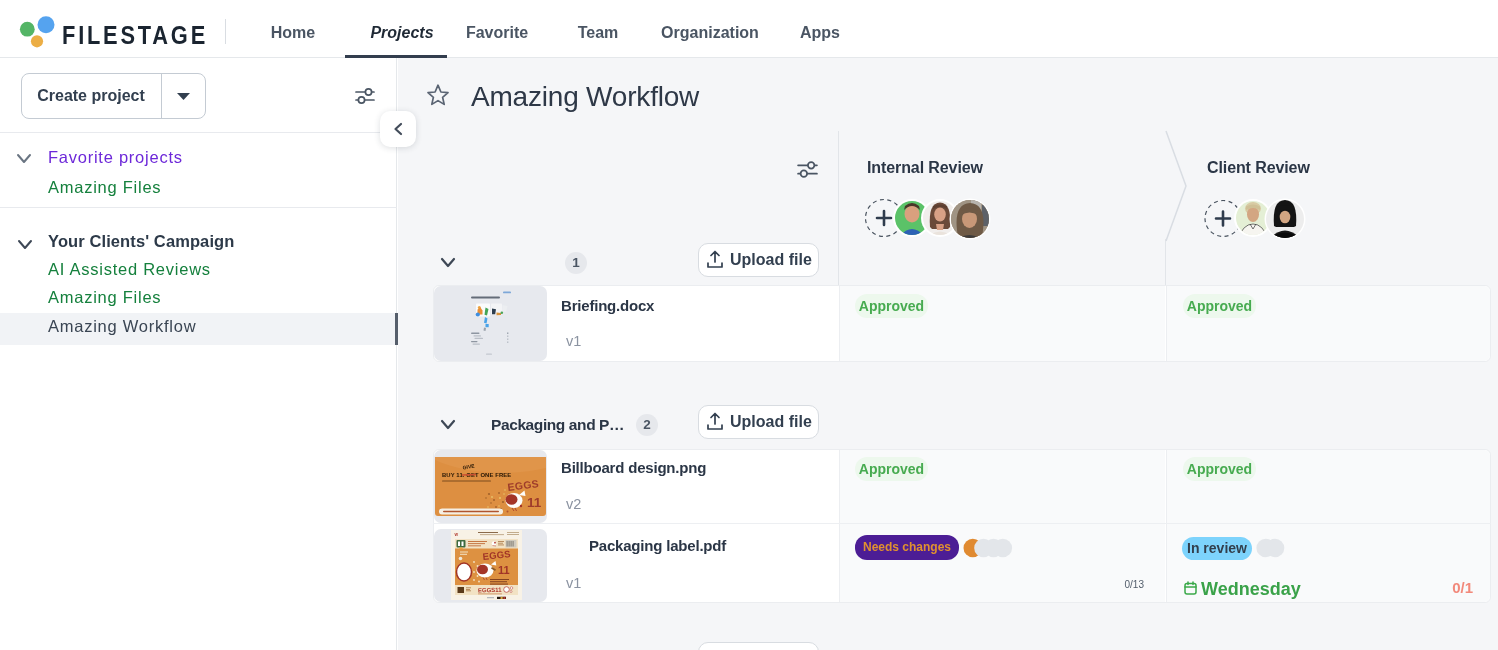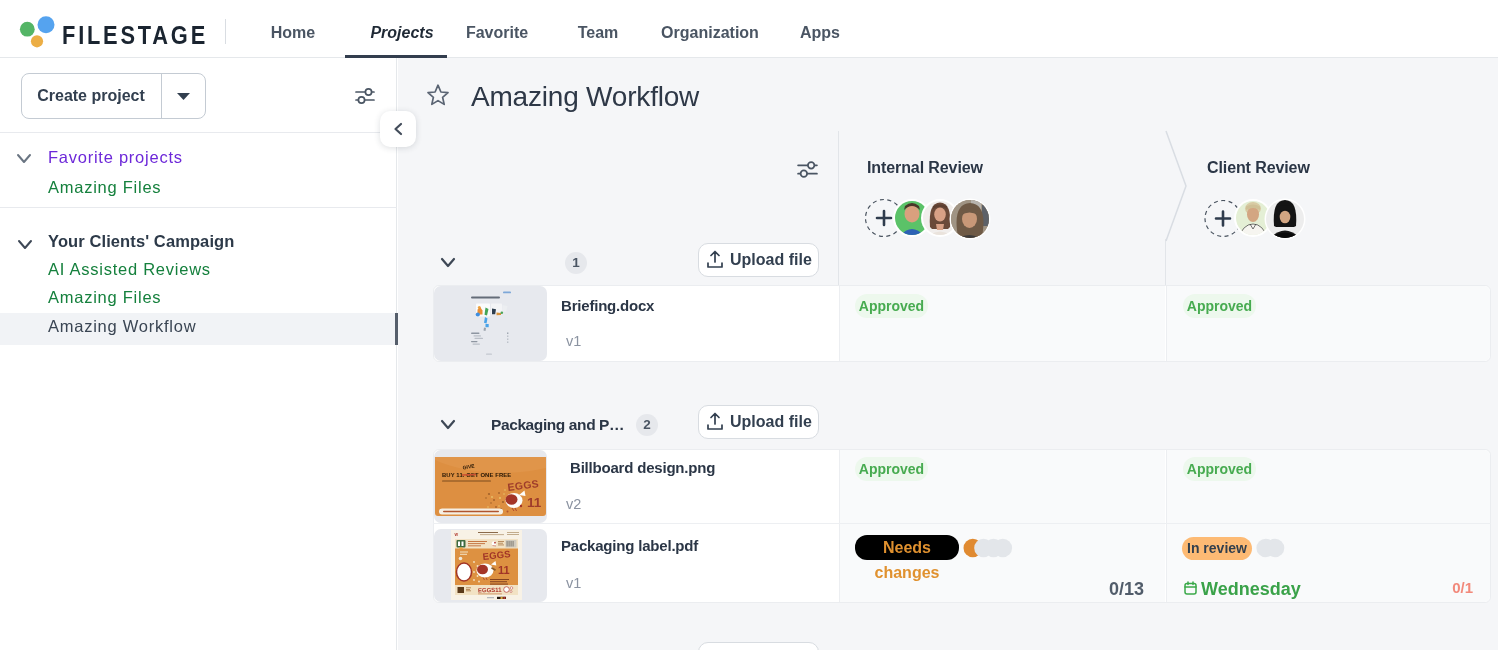--- a/index.html
+++ b/index.html
@@ -269,21 +269,21 @@
   <text x="93" y="57" font-family="Liberation Sans" font-size="13.5" font-weight="bold" fill="#9e3c2b">11</text>
   <ellipse cx="80" cy="50.5" rx="8.5" ry="7.5" fill="#fdfdfb"></ellipse>
   <ellipse cx="77.5" cy="49.5" rx="6" ry="5.2" fill="#a33527"></ellipse>
   <path d="M85 45 l5.5 -4.5 1 5.5 z" fill="#fdfdfb"></path>
   <circle cx="87" cy="56" r="1.2" fill="#a33527"></circle>
   <path d="M78 58 l2 3 M81 58 l1.5 3" stroke="#a33527" stroke-width="0.8"></path>
   <rect x="5" y="58.5" width="64" height="6" rx="3" fill="#f6efe3"></rect>
   <rect x="9" y="60.7" width="56" height="1.5" rx="0.75" fill="#b0542f"></rect>
   <circle cx="73.5" cy="61.5" r="1" fill="#b0542f"></circle>
 </svg>
-<div class="abs" style="left:561px;top:459px;font-size:15px;font-weight:700;letter-spacing:-0.2px;color:#2b3646;margin-left:9px;">Billboard design.png</div>
+<div class="abs" style="left:561px;top:459px;font-size:15px;font-weight:700;letter-spacing:-0.2px;color:#2b3646;">Billboard design.png</div>
 <div class="abs" style="left:566px;top:496px;font-size:14.5px;color:#8b93a1;">v2</div>
 <div class="pill" style="left:855px;top:457px;width:73px;height:24px;line-height:24px;background:#edf8ed;color:#47ab50;">Approved</div>
 <div class="pill" style="left:1183px;top:457px;width:73px;height:24px;line-height:24px;background:#edf8ed;color:#47ab50;">Approved</div>
 
 <svg class="abs" style="left:434px;top:529px;" width="113" height="73" viewBox="0 0 113 73">
   <rect x="0" y="0" width="113" height="73" rx="7" fill="#e7e9ee"></rect>
   <rect x="17" y="1" width="71" height="70" fill="#f8f2e6"></rect>
   <text x="20.5" y="6.5" font-family="Liberation Sans" font-size="3.8" font-weight="bold" fill="#b03a2e">W</text>
   <rect x="44" y="3" width="20" height="1" fill="#8a6a4a"></rect>
   <rect x="46" y="5.3" width="24" height="0.8" fill="#b59a76"></rect>
@@ -339,33 +339,33 @@
   <rect x="32" y="60" width="4" height="0.7" fill="#a06a35"></rect>
   <rect x="32" y="61.5" width="5" height="0.7" fill="#a06a35"></rect>
   <circle cx="72.5" cy="60.5" r="2.8" fill="#fff" stroke="#b03a2e" stroke-width="0.7"></circle>
   <circle cx="77.5" cy="59" r="1.3" fill="#fff" stroke="#b03a2e" stroke-width="0.5"></circle>
   <circle cx="77" cy="62.5" r="1" fill="#fff" stroke="#b03a2e" stroke-width="0.5"></circle>
   <rect x="53" y="68.3" width="7" height="0.9" fill="#9aa1ab"></rect>
   <rect x="63" y="67.8" width="9" height="2.2" fill="#23190f"></rect>
   <rect x="66.5" y="67.8" width="2.2" height="2.2" fill="#d8a23a"></rect>
   <rect x="69.3" y="67.8" width="2.2" height="2.2" fill="#b03a2e"></rect>
 </svg>
-<div class="abs" style="left:561px;top:537px;font-size:15px;font-weight:700;letter-spacing:-0.2px;color:#2b3646;">Packaging label.pdf</div>
+<div class="abs" style="left:589px;top:537px;font-size:15px;font-weight:700;letter-spacing:-0.2px;color:#2b3646;">Packaging label.pdf</div>
 <div class="abs" style="left:566px;top:575px;font-size:14.5px;color:#8b93a1;">v1</div>
 
-<div class="pill" style="left:855px;top:535px;width:104px;height:25px;line-height:25px;background:#000000;color:#e0912f;font-size:16px;">Needs changes</div>
+<div class="pill" style="left:855px;top:535px;width:104px;height:25px;line-height:25px;background:#4c1d95;color:#e0912f;font-size:12px;">Needs changes</div>
 <svg class="abs" style="left:963px;top:538px;" width="50" height="20" viewBox="0 0 50 20">
   <circle cx="9.8" cy="10" r="9.3" fill="#e08a31"></circle>
   <circle cx="20.5" cy="10" r="9.3" fill="#e3e6ea"></circle>
   <circle cx="30.5" cy="10" r="9.3" fill="#e3e6ea"></circle>
   <circle cx="39.8" cy="10" r="9.3" fill="#e3e6ea"></circle>
 </svg>
-<div class="abs" style="left:1084px;top:579px;width:60px;text-align:right;font-size:18px;font-weight:700;color:#515c6a;">0/13</div>
-
-<div class="pill" style="left:1182px;top:537px;width:70px;height:23px;line-height:23px;background:#fdba74;color:#323f4d;font-size:14px;">In review</div>
+<div class="abs" style="left:1084px;top:579px;width:60px;text-align:right;font-size:10px;font-weight:400;color:#515c6a;">0/13</div>
+
+<div class="pill" style="left:1182px;top:537px;width:70px;height:23px;line-height:23px;background:#7dd3fc;color:#323f4d;font-size:14px;">In review</div>
 <svg class="abs" style="left:1256px;top:538px;" width="30" height="20" viewBox="0 0 30 20">
   <circle cx="9.7" cy="10" r="9.3" fill="#e3e6ea"></circle>
   <circle cx="19" cy="10" r="9.3" fill="#e3e6ea"></circle>
 </svg>
 <svg class="abs" style="left:1184px;top:581px;" width="13" height="14" viewBox="0 0 13 14" fill="none" stroke="#3ba94a" stroke-width="1.5" stroke-linecap="round">
   <rect x="1" y="2.5" width="11" height="10.5" rx="2"></rect>
   <line x1="1" y1="6" x2="12" y2="6"></line>
   <line x1="4" y1="1" x2="4" y2="3.5"></line>
     <line x1="9" y1="1" x2="9" y2="3.5"></line>
 </svg>

